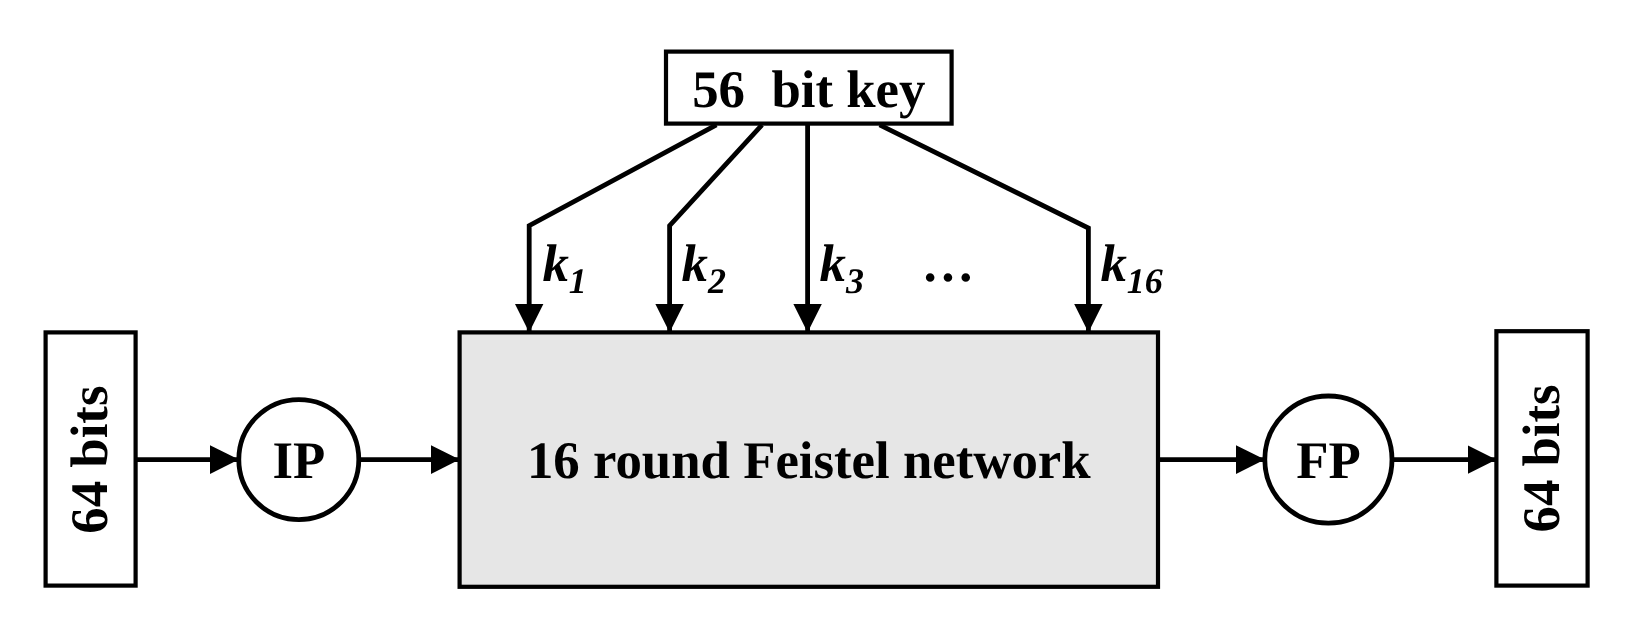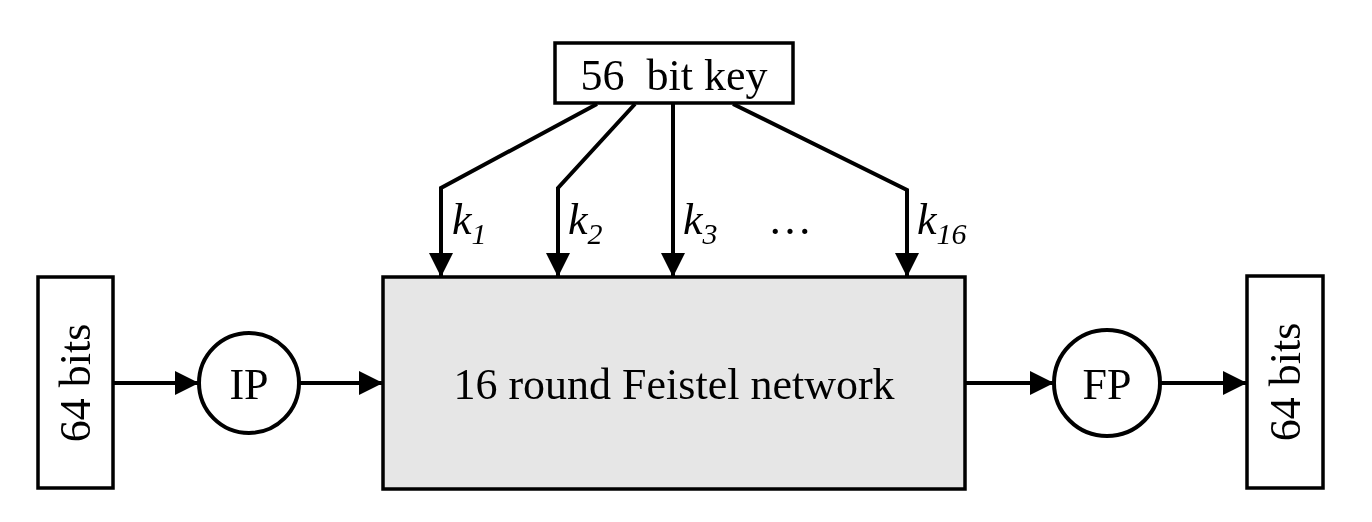--- a/index.html
+++ b/index.html
@@ -2,20 +2,21 @@
 <html><head>
 <meta charset="utf-8">
 <style>
   html, body { margin: 0; padding: 0; background: #ffffff; }
   .stage {
     position: relative;
     width: 1372px;
     height: 522px;
     background: #ffffff;
     overflow: hidden;
+    font-weight: bold;
   }
   svg { display: block; }
   .lbl {
     font-family: "Liberation Serif", "DejaVu Serif", serif;
     font-size: 44px;
     fill: #000000;
   }
   .klbl { font-style: italic; }
   .sub  { font-size: 30px; font-style: italic; }
   .shape  { fill: #ffffff; stroke: #000000; stroke-width: 3.5px; }

